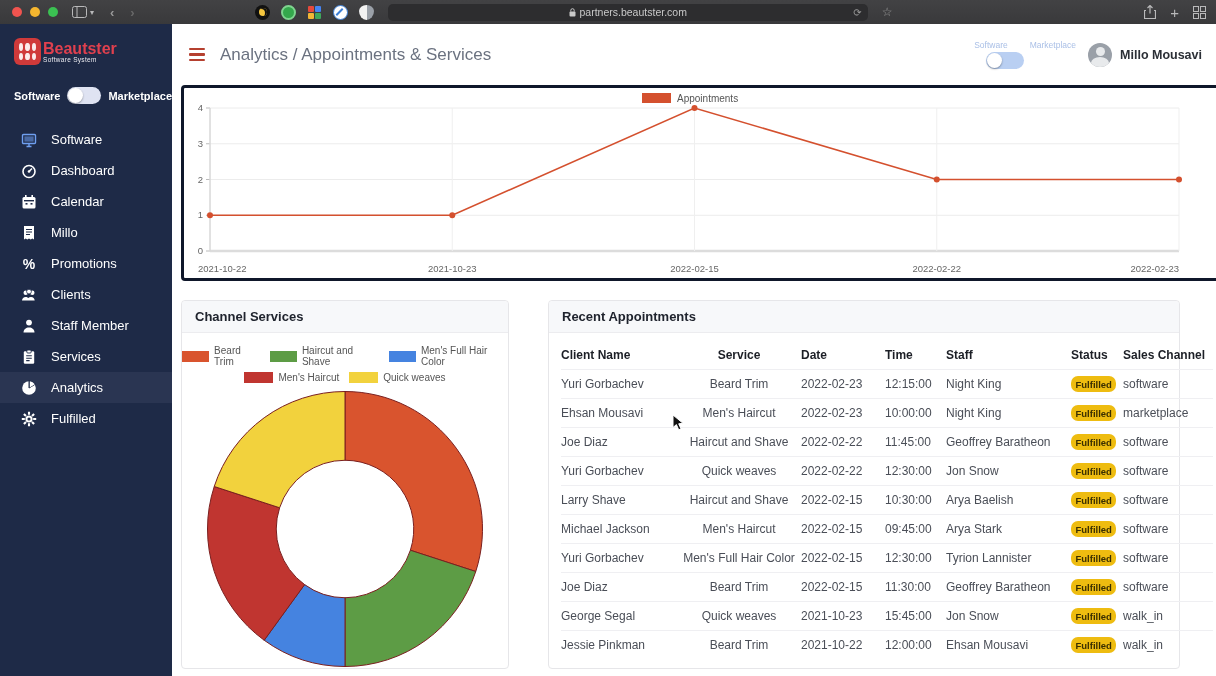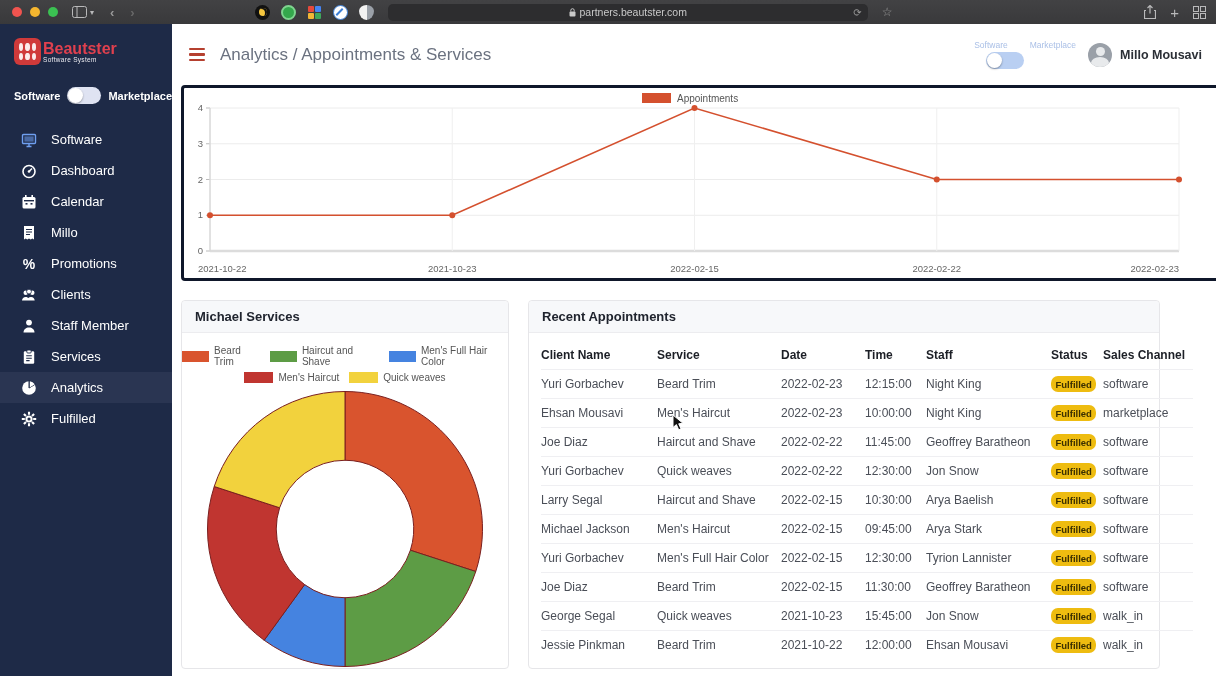--- a/index.html
+++ b/index.html
@@ -58,32 +58,32 @@
   .avatar{ width:24px; height:24px; border-radius:50%; background:#9aa0a8; position:relative; overflow:hidden;}
   .avatar::before{ content:""; position:absolute; left:7.5px; top:4px; width:9px; height:9px; border-radius:50%; background:#e8eaec;}
   .avatar::after{ content:""; position:absolute; left:3px; top:14px; width:18px; height:12px; border-radius:50%; background:#e8eaec;}
   .user-name{ font-size:12.5px; color:#2b2f36; font-weight:bold;}
 
   .card{ position:absolute; border:1px solid #e6e6e9; border-radius:4px; background:#fff;}
   .card-head{ height:32px; background:#f7f8fa; border-bottom:1px solid #ececef; border-radius:4px 4px 0 0;
     display:flex; align-items:center; padding-left:13px; font-size:13px; font-weight:bold; color:#20242e;}
   .chart-card{ top:61px; left:9px; width:1063px; height:196px; border:3px solid #0f172a;}
   .services-card{ top:276px; left:9px; width:328px; height:369px;}
-  .appts-card{ top:276px; left:356px; width:632px; height:369px;}
+  .appts-card{ top:276px; left:376px; width:632px; height:369px;}
 
   .donut-legend{ margin-top:12px; display:flex; flex-direction:column; gap:5px; align-items:center;}
   .dl-row{ display:flex; gap:10px; justify-content:center;}
   .dl-item{ display:flex; align-items:center; gap:5px; font-size:10px; color:#555;}
   .dl-swatch{ width:29px; height:11px; }
   .donut-wrap{ display:flex; justify-content:center; margin-top:7px;}
 
   table{ border-collapse:collapse; width:652px; margin:10px 12px 0 12px; table-layout:fixed; font-size:12px;}
   th{ text-align:left; color:#1c1f26; font-weight:bold; padding:5px 0 7px 0;}
   td{ color:#4a4e57; padding:6px 0; border-top:1px solid #efeff2;}
-  th:nth-child(1),td:nth-child(1){width:116px;} th:nth-child(2),td:nth-child(2){width:124px;}
+  th:nth-child(1),td:nth-child(1){width:116px;} th:nth-child(2),td:nth-child(2){width:124px;text-align:center;}
   th:nth-child(3),td:nth-child(3){width:84px;} th:nth-child(4),td:nth-child(4){width:61px;}
   th:nth-child(5),td:nth-child(5){width:125px;} th:nth-child(6),td:nth-child(6){width:52px;}
   .badge{ display:inline-block; background:#eebc10; color:#3a2f00; font-size:9.5px; font-weight:bold;
     padding:2.5px 4.5px; border-radius:7px;}
   .cursor{ position:absolute; left:672px; top:414px; z-index:99; pointer-events:none;}
 </style>
 </head>
 <body>
 
 <div class="chrome">
@@ -315,21 +315,21 @@
           <polyline points="26,127.25 268.25,127.25 510.5,20 752.75,91.5 995,91.5" fill="none" stroke="#d4502e" stroke-width="1.6"></polyline>
           <circle cx="26" cy="127.25" r="3" fill="#d4502e"></circle>
           <circle cx="268.25" cy="127.25" r="3" fill="#d4502e"></circle>
           <circle cx="510.5" cy="20" r="3" fill="#d4502e"></circle>
           <circle cx="752.75" cy="91.5" r="3" fill="#d4502e"></circle>
           <circle cx="995" cy="91.5" r="3" fill="#d4502e"></circle>
         </svg></div>
   </div>
 
   <div class="card services-card">
-    <div class="card-head">Michael Services</div>
+    <div class="card-head">Channel Services</div>
     <div class="donut-legend" id="donutLegend">
         <div class="dl-row">
           <span class="dl-item">
             <span class="dl-swatch" style="background: rgb(217, 84, 46);"></span>
             <span>Beard Trim</span>
           </span>
           <span class="dl-item">
             <span class="dl-swatch" style="background: rgb(93, 156, 69);"></span>
             <span>Haircut and Shave</span>
           </span>
@@ -405,21 +405,21 @@
           <tr>
             <td>Yuri Gorbachev</td>
             <td>Quick weaves</td>
             <td>2022-02-22</td>
             <td>12:30:00</td>
             <td>Jon Snow</td>
             <td><span class="badge">Fulfilled</span></td>
             <td>software</td>
           </tr>
           <tr>
-            <td>Larry Segal</td>
+            <td>Larry Shave</td>
             <td>Haircut and Shave</td>
             <td>2022-02-15</td>
             <td>10:30:00</td>
             <td>Arya Baelish</td>
             <td><span class="badge">Fulfilled</span></td>
             <td>software</td>
           </tr>
           <tr>
             <td>Michael Jackson</td>
             <td>Men's Haircut</td>

